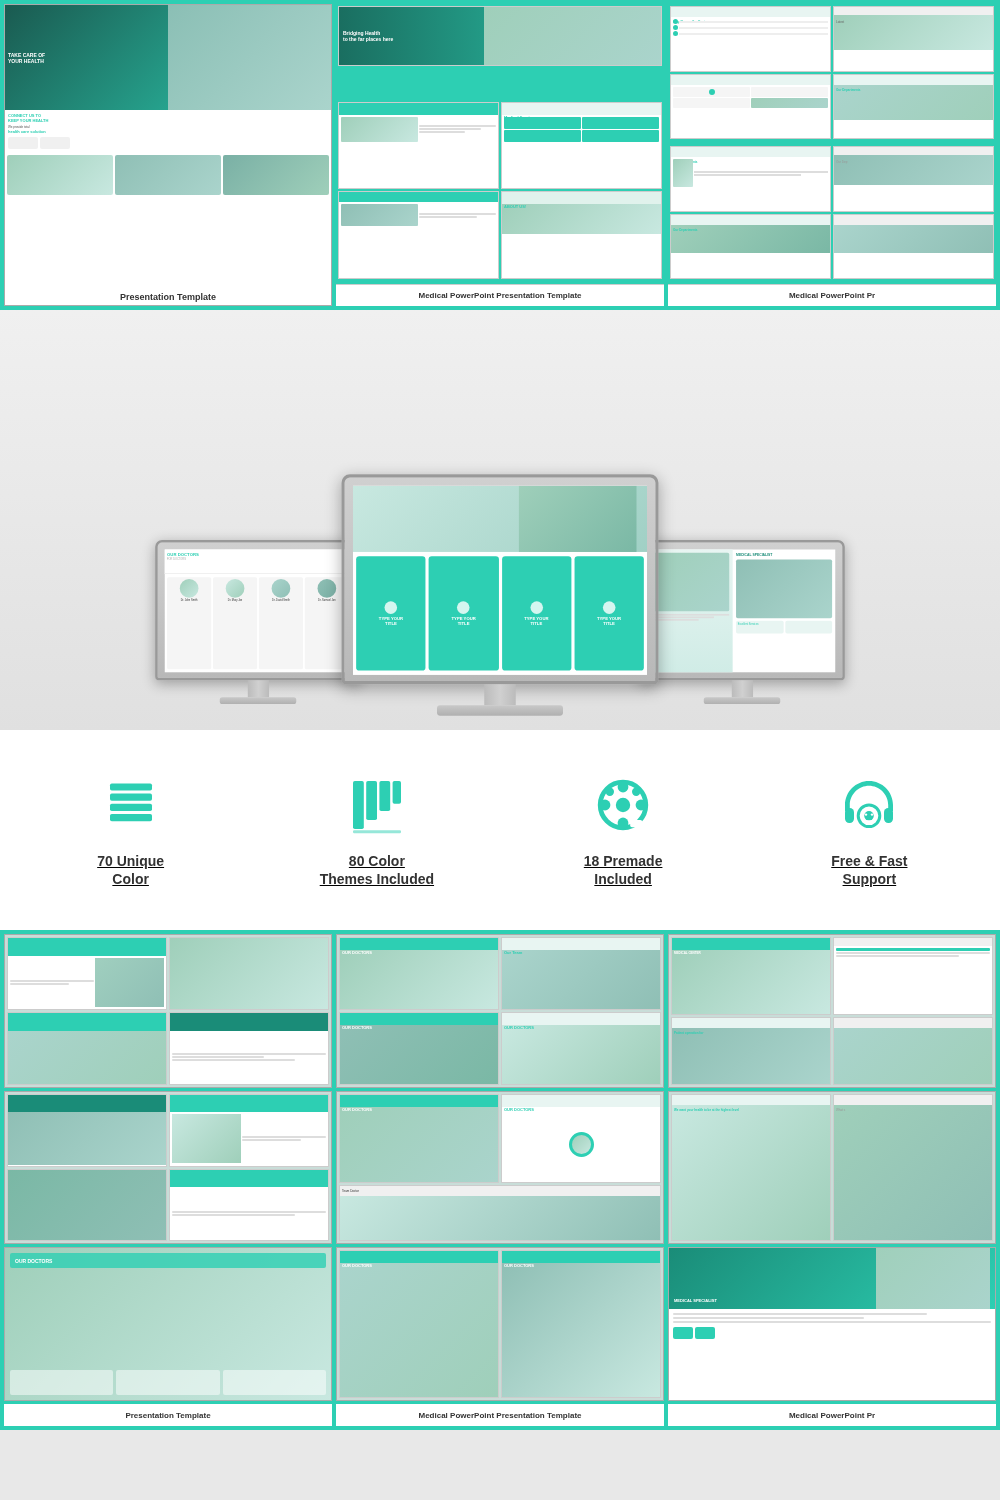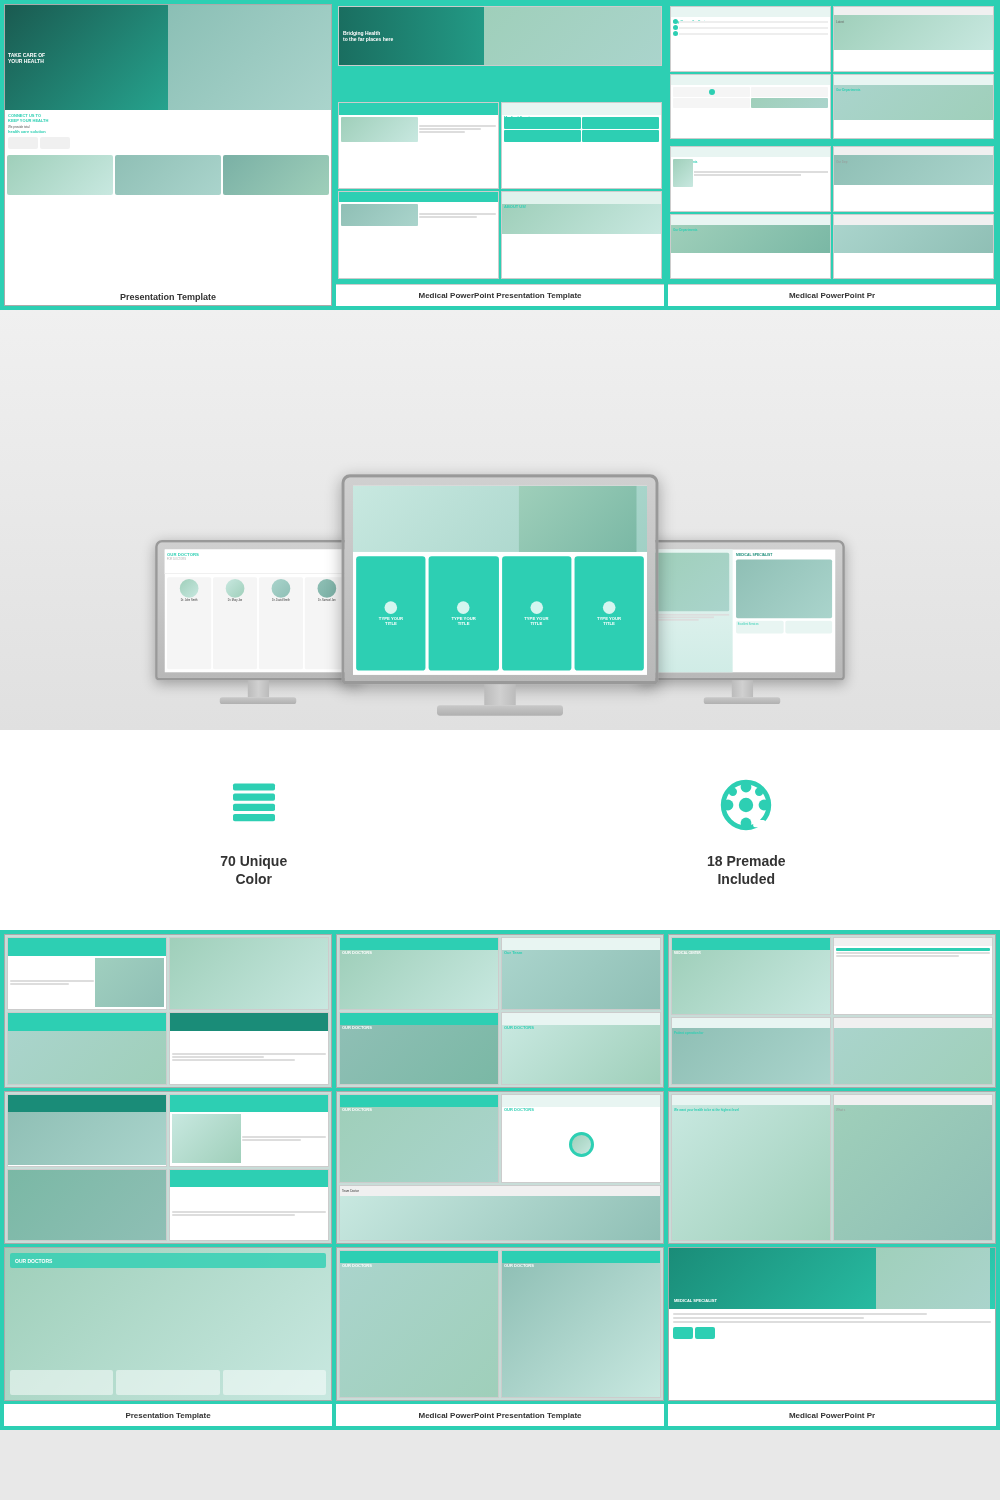--- a/index.html
+++ b/index.html
@@ -263,20 +263,21 @@
 
     
     .features-section {
       background: white;
       padding: 30px 10px;
       display: flex;
       justify-content: space-around;
       align-items: flex-start;
       gap: 5px;
       min-height: 200px;
+      text-decoration: underline;
     }
     .feature-item {
       flex: 1;
       display: flex;
       flex-direction: column;
       align-items: center;
       text-align: center;
       padding: 10px 5px;
     }
     .feature-icon-wrap {
@@ -621,20 +622,35 @@
         <rect x="15" y="48" width="70" height="12" rx="3"></rect>
         <rect x="15" y="31" width="70" height="12" rx="3"></rect>
         <rect x="15" y="14" width="70" height="12" rx="3"></rect>
       </svg>
     </div>
     <div class="feature-label">
       <span>70 Unique</span><br><span>Color</span>
     </div>
   </div>
 
+  <div class="feature-item">
+    <div class="feature-icon-wrap">
+      <svg class="feature-icon-svg" viewBox="0 0 100 100" xmlns="http://www.w3.org/2000/svg">
+
+        <rect x="10" y="10" width="18" height="80" rx="3"></rect>
+        <rect x="32" y="10" width="18" height="65" rx="3"></rect>
+        <rect x="54" y="10" width="18" height="50" rx="3"></rect>
+        <rect x="76" y="10" width="14" height="38" rx="3"></rect>
+        <rect x="10" y="92" width="80" height="5" rx="2" opacity="0.5"></rect>
+      </svg>
+    </div>
+    <div class="feature-label">
+      <span>80 Color</span><br><span>Themes Included</span>
+    </div>
+  </div>
 
   <div class="feature-item">
     <div class="feature-icon-wrap">
       <svg class="feature-icon-svg" viewBox="0 0 100 100" xmlns="http://www.w3.org/2000/svg">
 
         <circle cx="50" cy="50" r="38" fill="none" stroke="#2dcfb3" stroke-width="8"></circle>
         <circle cx="50" cy="50" r="12"></circle>
         <circle cx="50" cy="20" r="9"></circle>
         <circle cx="50" cy="80" r="9"></circle>
         <circle cx="20" cy="50" r="9"></circle>
@@ -645,20 +661,40 @@
         <rect x="62" y="75" width="20" height="12" rx="3" fill="white"></rect>
       </svg>
     </div>
     <div class="feature-label">
       <span>18 Premade</span><br><span>Included</span>
     </div>
   </div>
 
 
 
+  <div class="feature-item">
+    <div class="feature-icon-wrap">
+      <svg class="feature-icon-svg" viewBox="0 0 100 100" xmlns="http://www.w3.org/2000/svg">
+
+        <path d="M50 10 C28 10, 10 28, 10 50 L10 60 L18 60 L18 50 C18 32, 33 18, 50 18 C67 18, 82 32, 82 50 L82 60 L90 60 L90 50 C90 28, 72 10, 50 10 Z"></path>
+        <rect x="10" y="55" width="15" height="25" rx="7"></rect>
+        <rect x="75" y="55" width="15" height="25" rx="7"></rect>
+
+        <circle cx="50" cy="68" r="18" fill="none" stroke="#2dcfb3" stroke-width="5"></circle>
+        <circle cx="50" cy="68" r="8"></circle>
+
+        <path d="M42 74 Q50 80 58 74" fill="none" stroke="white" stroke-width="2"></path>
+        <circle cx="45" cy="66" r="2" fill="white"></circle>
+        <circle cx="55" cy="66" r="2" fill="white"></circle>
+      </svg>
+    </div>
+    <div class="feature-label">
+      <span>Free &amp; Fast</span><br><span>Support</span>
+    </div>
+  </div>
 
 </div>
 
 <div class="bottom-gallery">
 
   <div class="bottom-col">
     <div class="bottom-item">
       <div class="bottom-slide-grid">
         <div class="bottom-slide-mini">
           <div class="bsm-header"></div>

